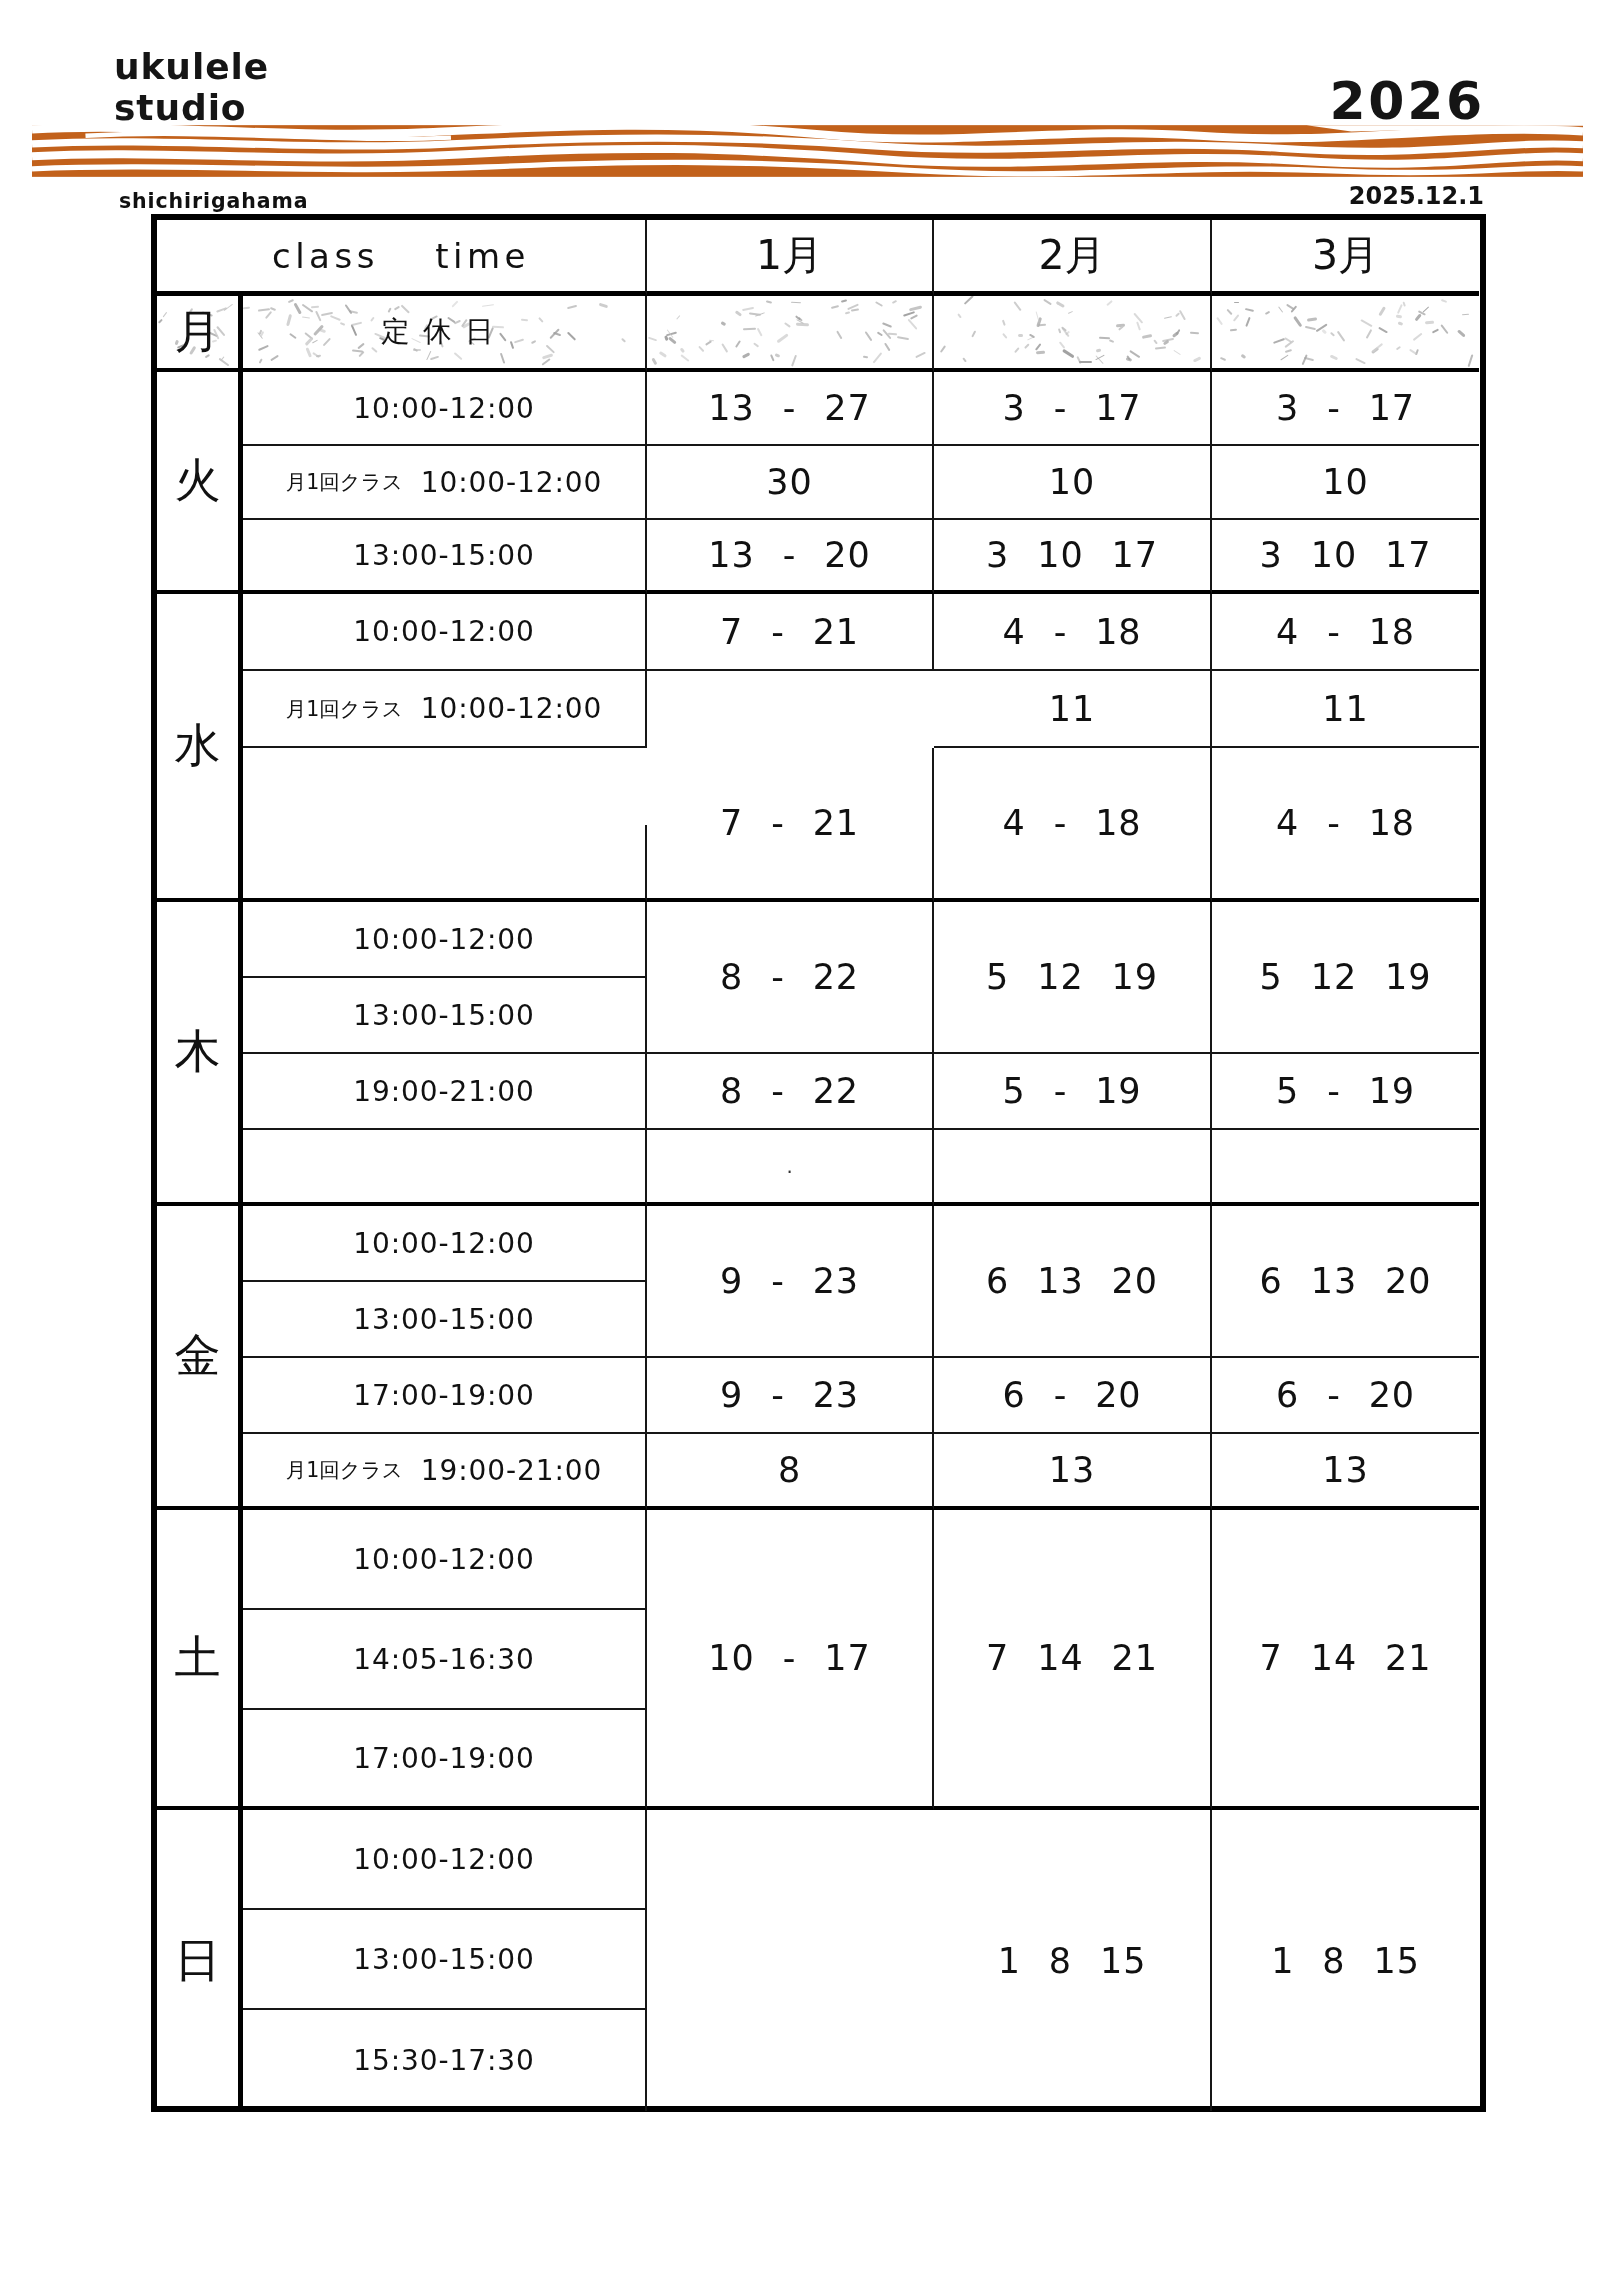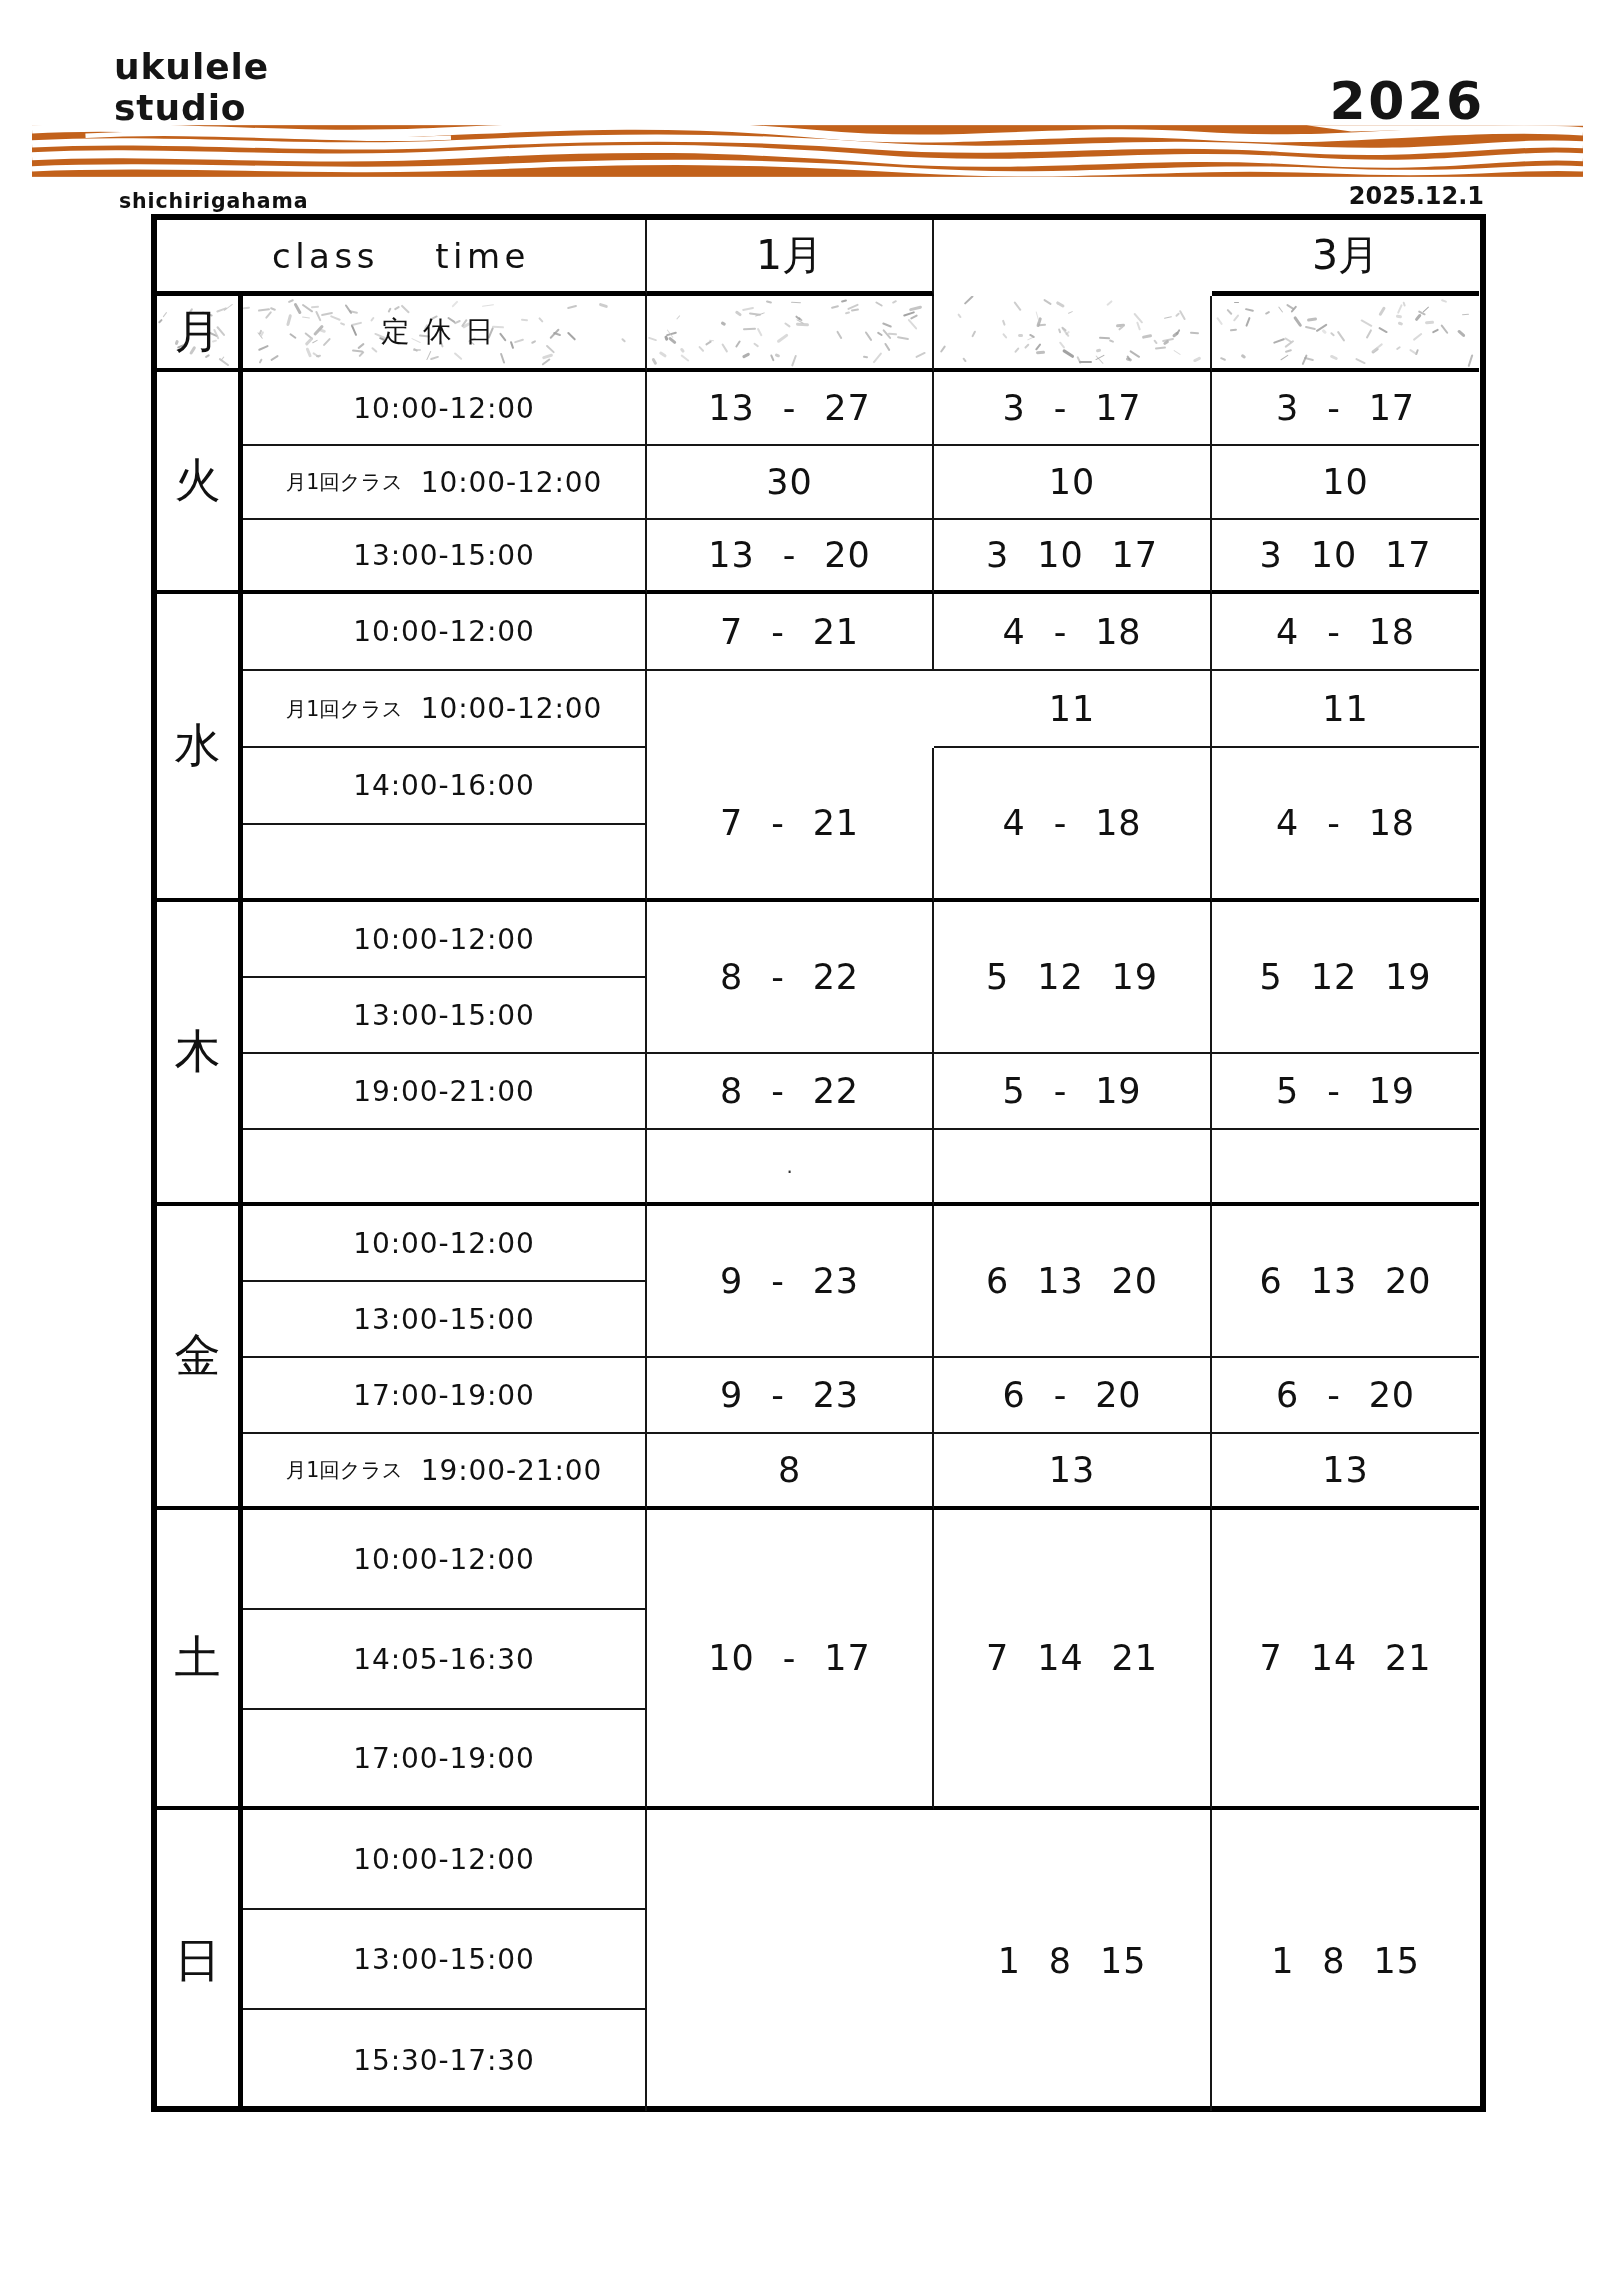--- a/index.html
+++ b/index.html
@@ -68,20 +68,23 @@
   <div class="location">shichirigahama</div>
   <div class="issued">2025.12.1</div>
 
   <div class="sched">
 
     <div class="cell bb6 br3" style="grid-column:1/3;grid-row:1">
       <span class="class-time">class time</span>
     </div>
     <div class="cell bb6 br3" style="grid-column:3;grid-row:1">
       <span class="month-h">1月</span>
+    </div>
+    <div class="cell bb6 br3" style="grid-column:4;grid-row:1">
+      <span class="month-h">2月</span>
     </div>
     <div class="cell bb6" style="grid-column:5;grid-row:1">
       <span class="month-h">3月</span>
     </div>
 
     <div class="cell bb5 br6 speckle" style="grid-column:1;grid-row:2">
       <span class="day z2">月</span>
     <i style="left: 5.3px; top: 18px; width: 6.2px; height: 1.3px; background: rgb(166, 166, 166); border-radius: 1.8px; transform: rotate(-53deg); opacity: 0.61;"></i>
         <i style="left: 59px; top: 12.5px; width: 10.7px; height: 1.5px; background: rgb(180, 180, 180); border-radius: 1.8px; transform: rotate(-20deg); opacity: 0.63;"></i>
         <i style="left: 50px; top: 37px; width: 10.7px; height: 1.8px; background: rgb(159, 159, 159); border-radius: 1.8px; transform: rotate(24deg); opacity: 0.77;"></i>
@@ -413,23 +416,20 @@
     <div class="cell bb3 br3" style="grid-column:2;grid-row:7">
       <span class="note">月1回クラス</span>
       <span class="time">10:00-12:00</span>
     </div>
     <div class="cell bb3 br3" style="grid-column:4;grid-row:7">
       <span class="val">11</span>
     </div>
     <div class="cell bb3" style="grid-column:5;grid-row:7">
       <span class="val">11</span>
     </div>
-    <div class="cell bb3 br3" style="grid-column:2;grid-row:8">
-      <span class="time">14:00-16:00</span>
-    </div>
     <div class="cell bb5 br3" style="grid-column:3;grid-row:8/span 2">
       <span class="val">7 - 21</span>
     </div>
     <div class="cell bb5 br3" style="grid-column:4;grid-row:8/span 2">
       <span class="val">4 - 18</span>
     </div>
     <div class="cell bb5" style="grid-column:5;grid-row:8/span 2">
       <span class="val">4 - 18</span>
     </div>
     <div class="cell bb5 br3" style="grid-column:2;grid-row:9"></div>

